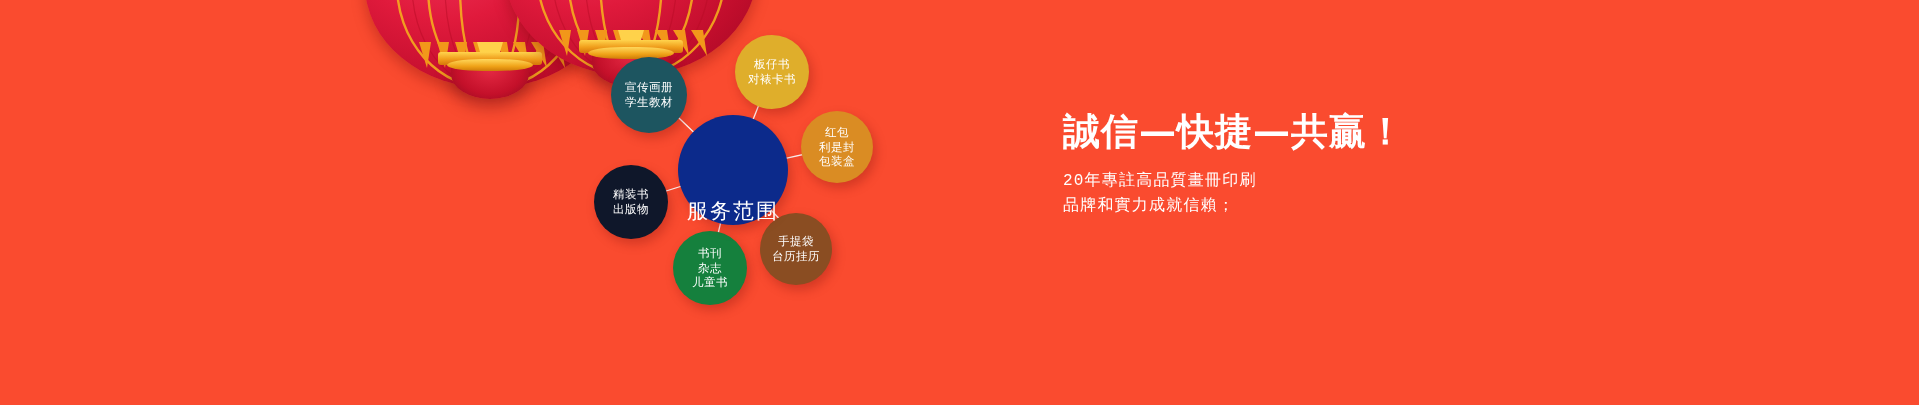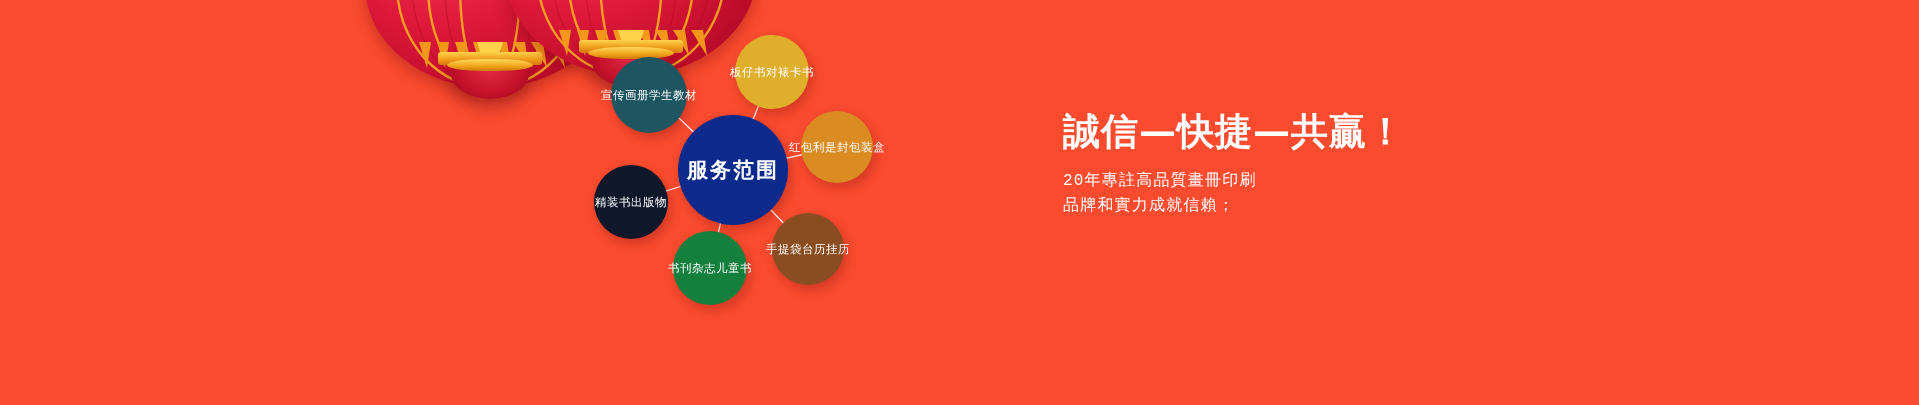--- a/index.html
+++ b/index.html
@@ -53,29 +53,29 @@
 
   #lanternA { left:10px; top:0; width:250px; height:206px; }
   #lanternB { left:150px; top:-14px; width:252px; height:208px; }
 
   
   #bubbles { position:absolute; left:560px; top:0; width:560px; height:405px; }
   #bubbles svg.links { position:absolute; left:0; top:0; }
   .bubble {
     position:absolute;
     border-radius:50%;
-    display:flex; flex-direction:row;
+    display:flex; flex-direction:column;
     align-items:center; justify-content:center;
     color:#ffffff;
     text-align:center;
     line-height:1.28;
     box-shadow: 3px 5px 11px rgba(120,14,10,.30);
     letter-spacing:.5px;
   }
-  .bubble.center { font-size:21px; font-weight:bold; letter-spacing:2px; }
+  .bubble.center { font-size:21px; font-weight:normal; letter-spacing:2px;justify-content:flex-end; }
   .bubble.sat { font-size:11.5px; }
   .bubble .ln { display:block; white-space:nowrap; }
 
   
   #copy { position:absolute; left:1063px; top:110px; width:600px; color:#fff; }
   #headline {
     font-size:37px; font-weight:bold; letter-spacing:1px;
     line-height:1.15; white-space:nowrap;
     font-family:"DejaVu Serif","Liberation Serif",serif;
   }
@@ -202,21 +202,21 @@
       <span class="ln">板仔书</span>
       <span class="ln">对裱卡书</span>
     </div>
 
     <div class="bubble sat" style="left:241px;top:111px;width:72px;height:72px;background:#da8c23">
       <span class="ln">红包</span>
       <span class="ln">利是封</span>
       <span class="ln">包装盒</span>
     </div>
 
-    <div class="bubble sat" style="left:212px;top:213px;width:72px;height:72px;background:#8a4d22">
+    <div class="bubble sat" style="left:200px;top:213px;width:72px;height:72px;background:#8a4d22">
       <span class="ln">手提袋</span>
       <span class="ln">台历挂历</span>
     </div>
 
     <div class="bubble sat" style="left:113px;top:231px;width:74px;height:74px;background:#15803d">
       <span class="ln">书刊</span>
       <span class="ln">杂志</span>
       <span class="ln">儿童书</span>
     </div>
 

